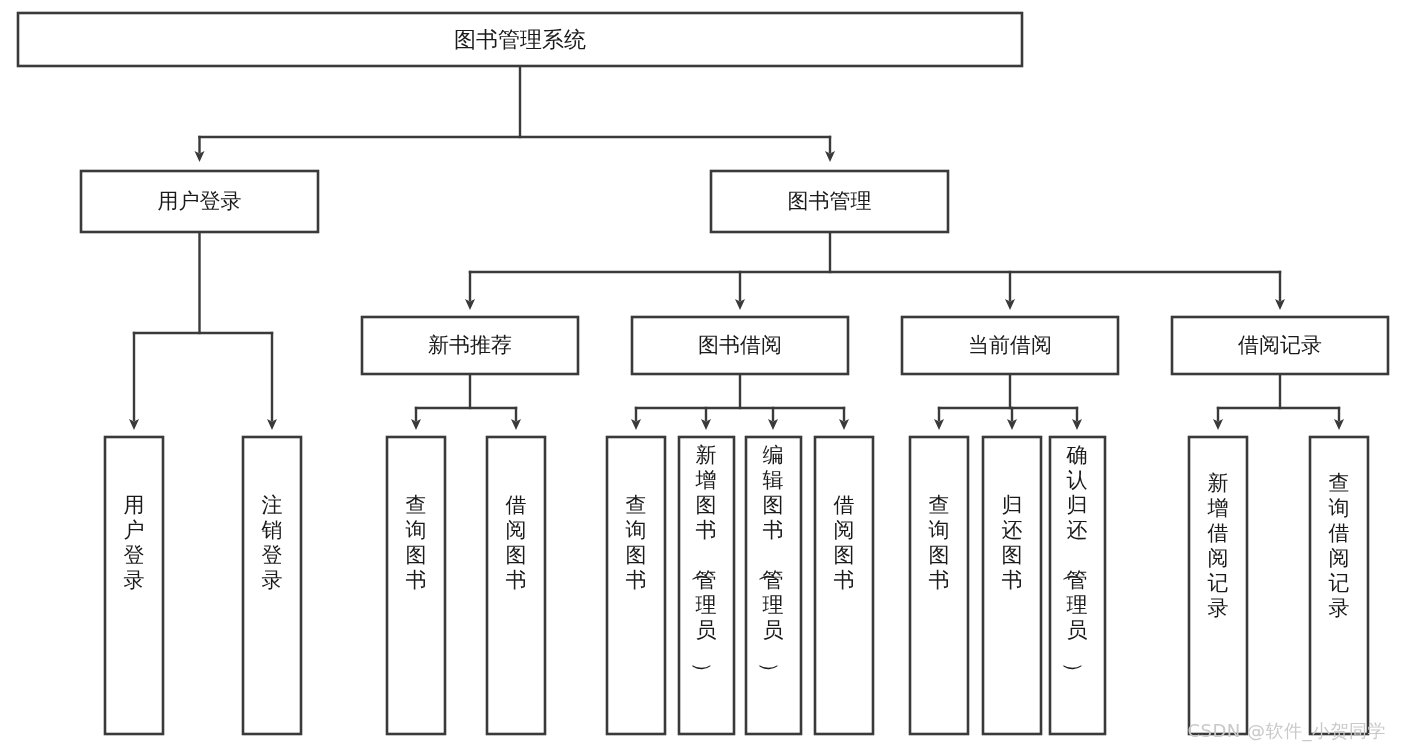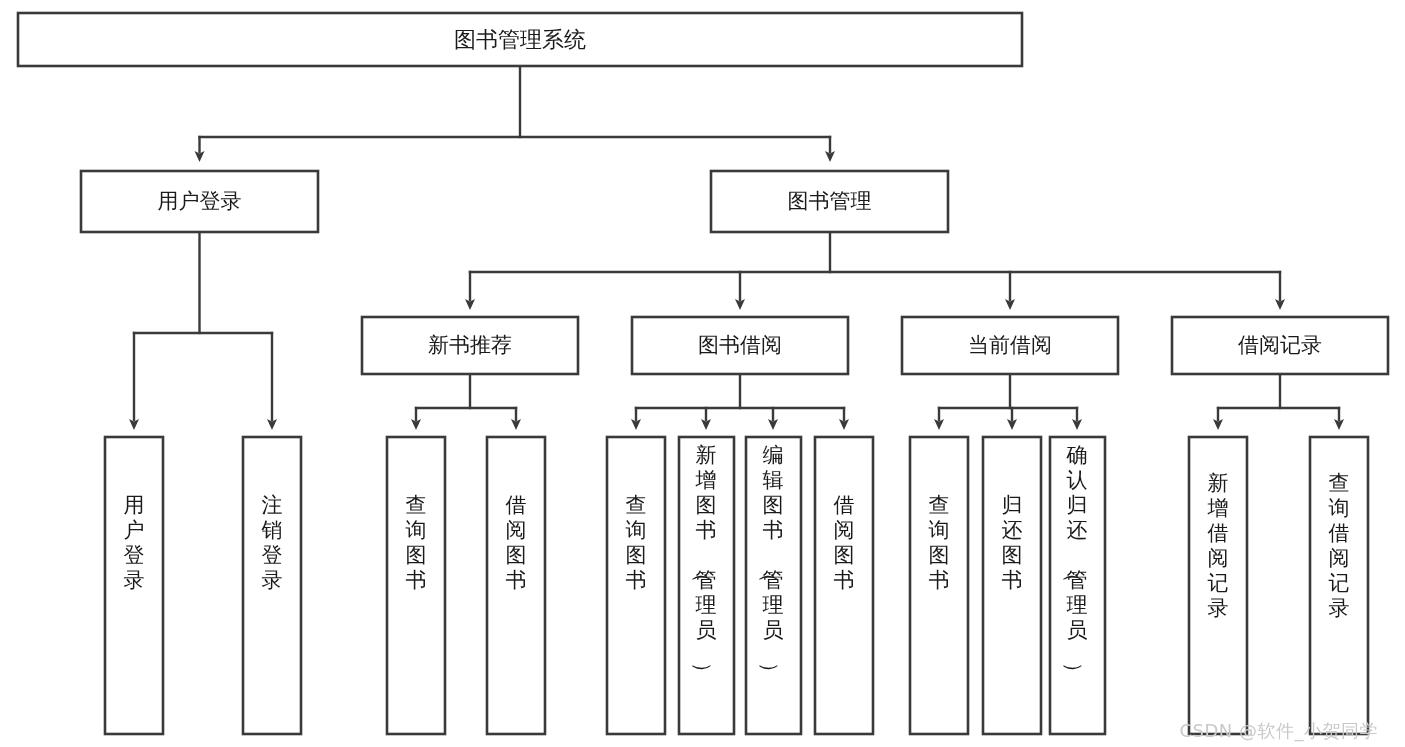--- a/index.html
+++ b/index.html
@@ -52,21 +52,21 @@
     stroke-width: 2.4;
     fill: none;
     stroke-linecap: square;
   }
   .arrow-head {
     fill: #3a3a3a;
     stroke: none;
   }
   .watermark {
     position: absolute;
-    right: 16px;
+    right: 8px;
     bottom: 4px;
     font-family: "DejaVu Sans", "Liberation Sans", sans-serif;
     font-size: 18px;
     color: #c9c9c9;
     white-space: nowrap;
     letter-spacing: 0.5px;
     user-select: none;
   }
 </style>
 </head>

